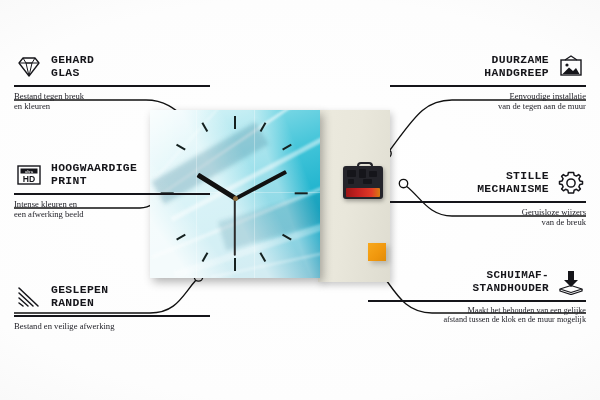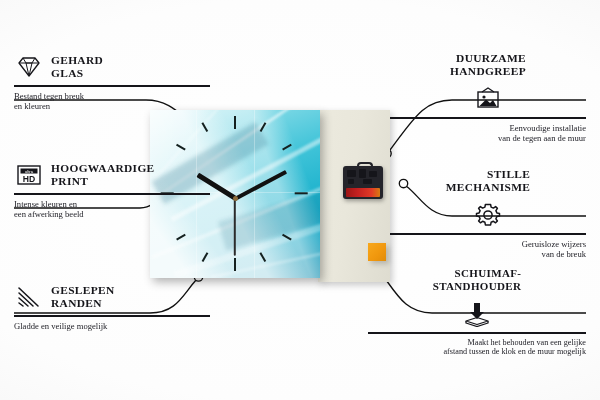--- a/index.html
+++ b/index.html
@@ -50,24 +50,24 @@
   #mech{position:absolute;left:203px;top:62px;width:40px;height:37px;}
   #mechbody{position:absolute;left:0;top:4px;width:40px;height:33px;background:#24242a;border-radius:3px;box-shadow:1px 2px 4px rgba(0,0,0,.35);}
   #mechloop{position:absolute;left:14px;top:0px;width:12px;height:9px;border:2.5px solid #24242a;border-bottom:none;border-radius:4px 4px 0 0;}
   #mechbatt{position:absolute;left:3px;top:22px;width:34px;height:9px;background:linear-gradient(90deg,#9d1515 0%,#c42020 35%,#e23a26 75%,#d87b12 100%);border-radius:1px;}
   .mechnub{position:absolute;background:#15151a;border-radius:1px;}
   #foam{position:absolute;left:228px;top:143px;width:18px;height:18px;background:linear-gradient(135deg,#f8a81c 0%,#f0970d 60%,#e08c08 100%);box-shadow:3px 3px 5px rgba(0,0,0,.18);}
 
   
   .feat{position:absolute;width:196px;}
   .feat .head{display:flex;align-items:center;gap:7px;}
-  .feat.right .head{flex-direction:column;justify-content:flex-end;}
+  .feat.right .head{flex-direction:row;justify-content:flex-end;}
   .ficon{width:30px;height:30px;flex:0 0 30px;display:flex;align-items:center;justify-content:center;}
   .ftitle{
-    font-family:Liberation Serif, serif;font-weight:bold;
+    font-family:Liberation Mono, monospace;font-weight:bold;
     font-size:11.4px;line-height:12.6px;letter-spacing:.35px;color:#15151a;
     text-transform:uppercase;
   }
   .feat.right .ftitle{text-align:right;}
   .rule{height:1.5px;background:#15151a;margin:3px 0 4px 0;}
   .fdesc{
     font-family:"Liberation Serif",serif;font-size:8.6px;line-height:10.2px;
     color:#23232a;
   }
   .feat.right .fdesc{text-align:right;}
@@ -197,21 +197,21 @@
             <line x1="4" y1="3" x2="23" y2="21"></line>
             <line x1="4" y1="8" x2="18" y2="21"></line>
             <line x1="4" y1="13" x2="13" y2="21"></line>
             <line x1="4" y1="18" x2="8" y2="21"></line>
           </g>
         </svg>
       </span>
       <span class="ftitle"><span>GESLEPEN</span><br><span>RANDEN</span></span>
     </div>
     <div class="rule"></div>
-    <div class="fdesc"><span>Gladde en veilige mogelijk</span></div>
+    <div class="fdesc"><span>Bestand en veilige afwerking</span></div>
   </div>
 
   <div class="feat right f-handgreep">
     <div class="head">
       <span class="ftitle"><span>DUURZAME</span><br><span>HANDGREEP</span></span>
       <span class="ficon">
         <svg class="ico" width="30" height="26" viewBox="0 0 30 26">
           <path d="M9 6 L15 2 L21 6" fill="none" stroke="#15151a" stroke-width="1.2"></path>
           <rect x="5" y="6" width="20" height="15" fill="none" stroke="#15151a" stroke-width="1.4"></rect>
           <circle cx="11" cy="11" r="1.6" fill="#15151a"></circle>

